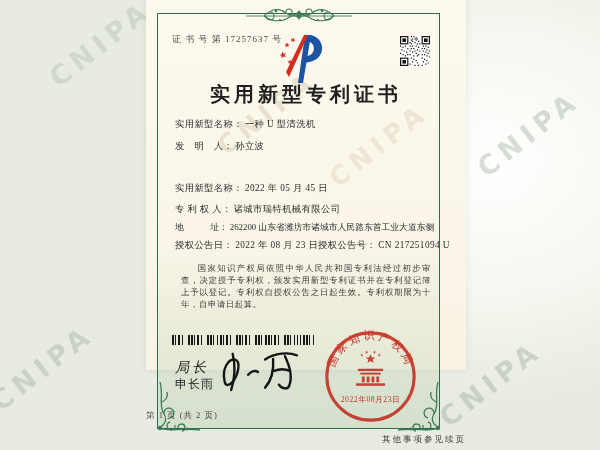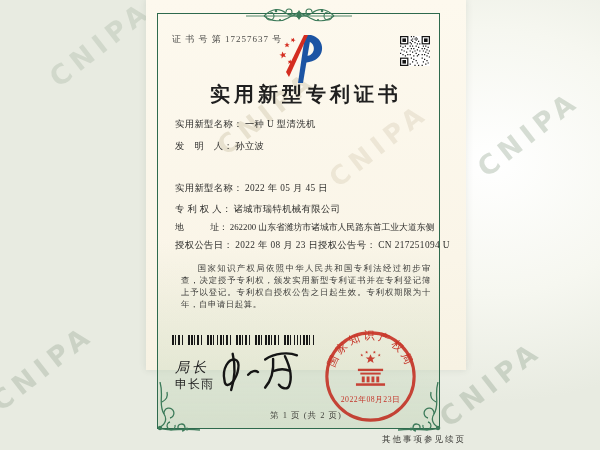--- a/index.html
+++ b/index.html
@@ -33,21 +33,21 @@
   .barcode{left:26px;top:335px;width:142px;height:10px;
     background:repeating-linear-gradient(90deg,#181818 0px,#181818 1.6px,transparent 1.6px,transparent 3px,
       #181818 3px,#181818 3.7px,transparent 3.7px,transparent 6.3px,
       #181818 6.3px,#181818 8.1px,transparent 8.1px,transparent 9.6px);}
   .director-label{left:29px;top:359px;font-size:14px;color:#222;letter-spacing:3px;white-space:nowrap;font-style:italic;}
   .director-name{left:29px;top:376px;font-size:12px;color:#222;letter-spacing:1px;white-space:nowrap;}
   .signature{left:64px;top:344px;z-index:3;}
   .seal{left:176px;top:328px;z-index:4;mix-blend-mode:multiply;opacity:.93;}
   .flourish-left{left:8px;top:382px;z-index:3;}
   .flourish-right{left:250px;top:382px;z-index:3;transform:scaleX(-1);}
-  .pageinfo{left:0;width:320px;top:410px;text-align:center;font-size:8.5px;color:#44443f;letter-spacing:1px;}
+  .pageinfo{left:0;width:320px;top:410px;text-align:left;font-size:8.5px;color:#44443f;letter-spacing:1px;}
   .note{left:0;width:320px;top:434px;text-align:right;font-size:8.5px;color:#3e3e3a;letter-spacing:2px;}
 </style>
 </head>
 <body>
 
 <div class="scene">
 
   <div class="wm" style="left:468px;top:118px;color:rgba(156,172,152,.40);">CNIPA</div>
   <div class="wm" style="left:-18px;top:352px;color:rgba(156,172,152,.38);">CNIPA</div>
   <div class="wm" style="left:430px;top:368px;color:rgba(156,172,152,.42);">CNIPA</div>

